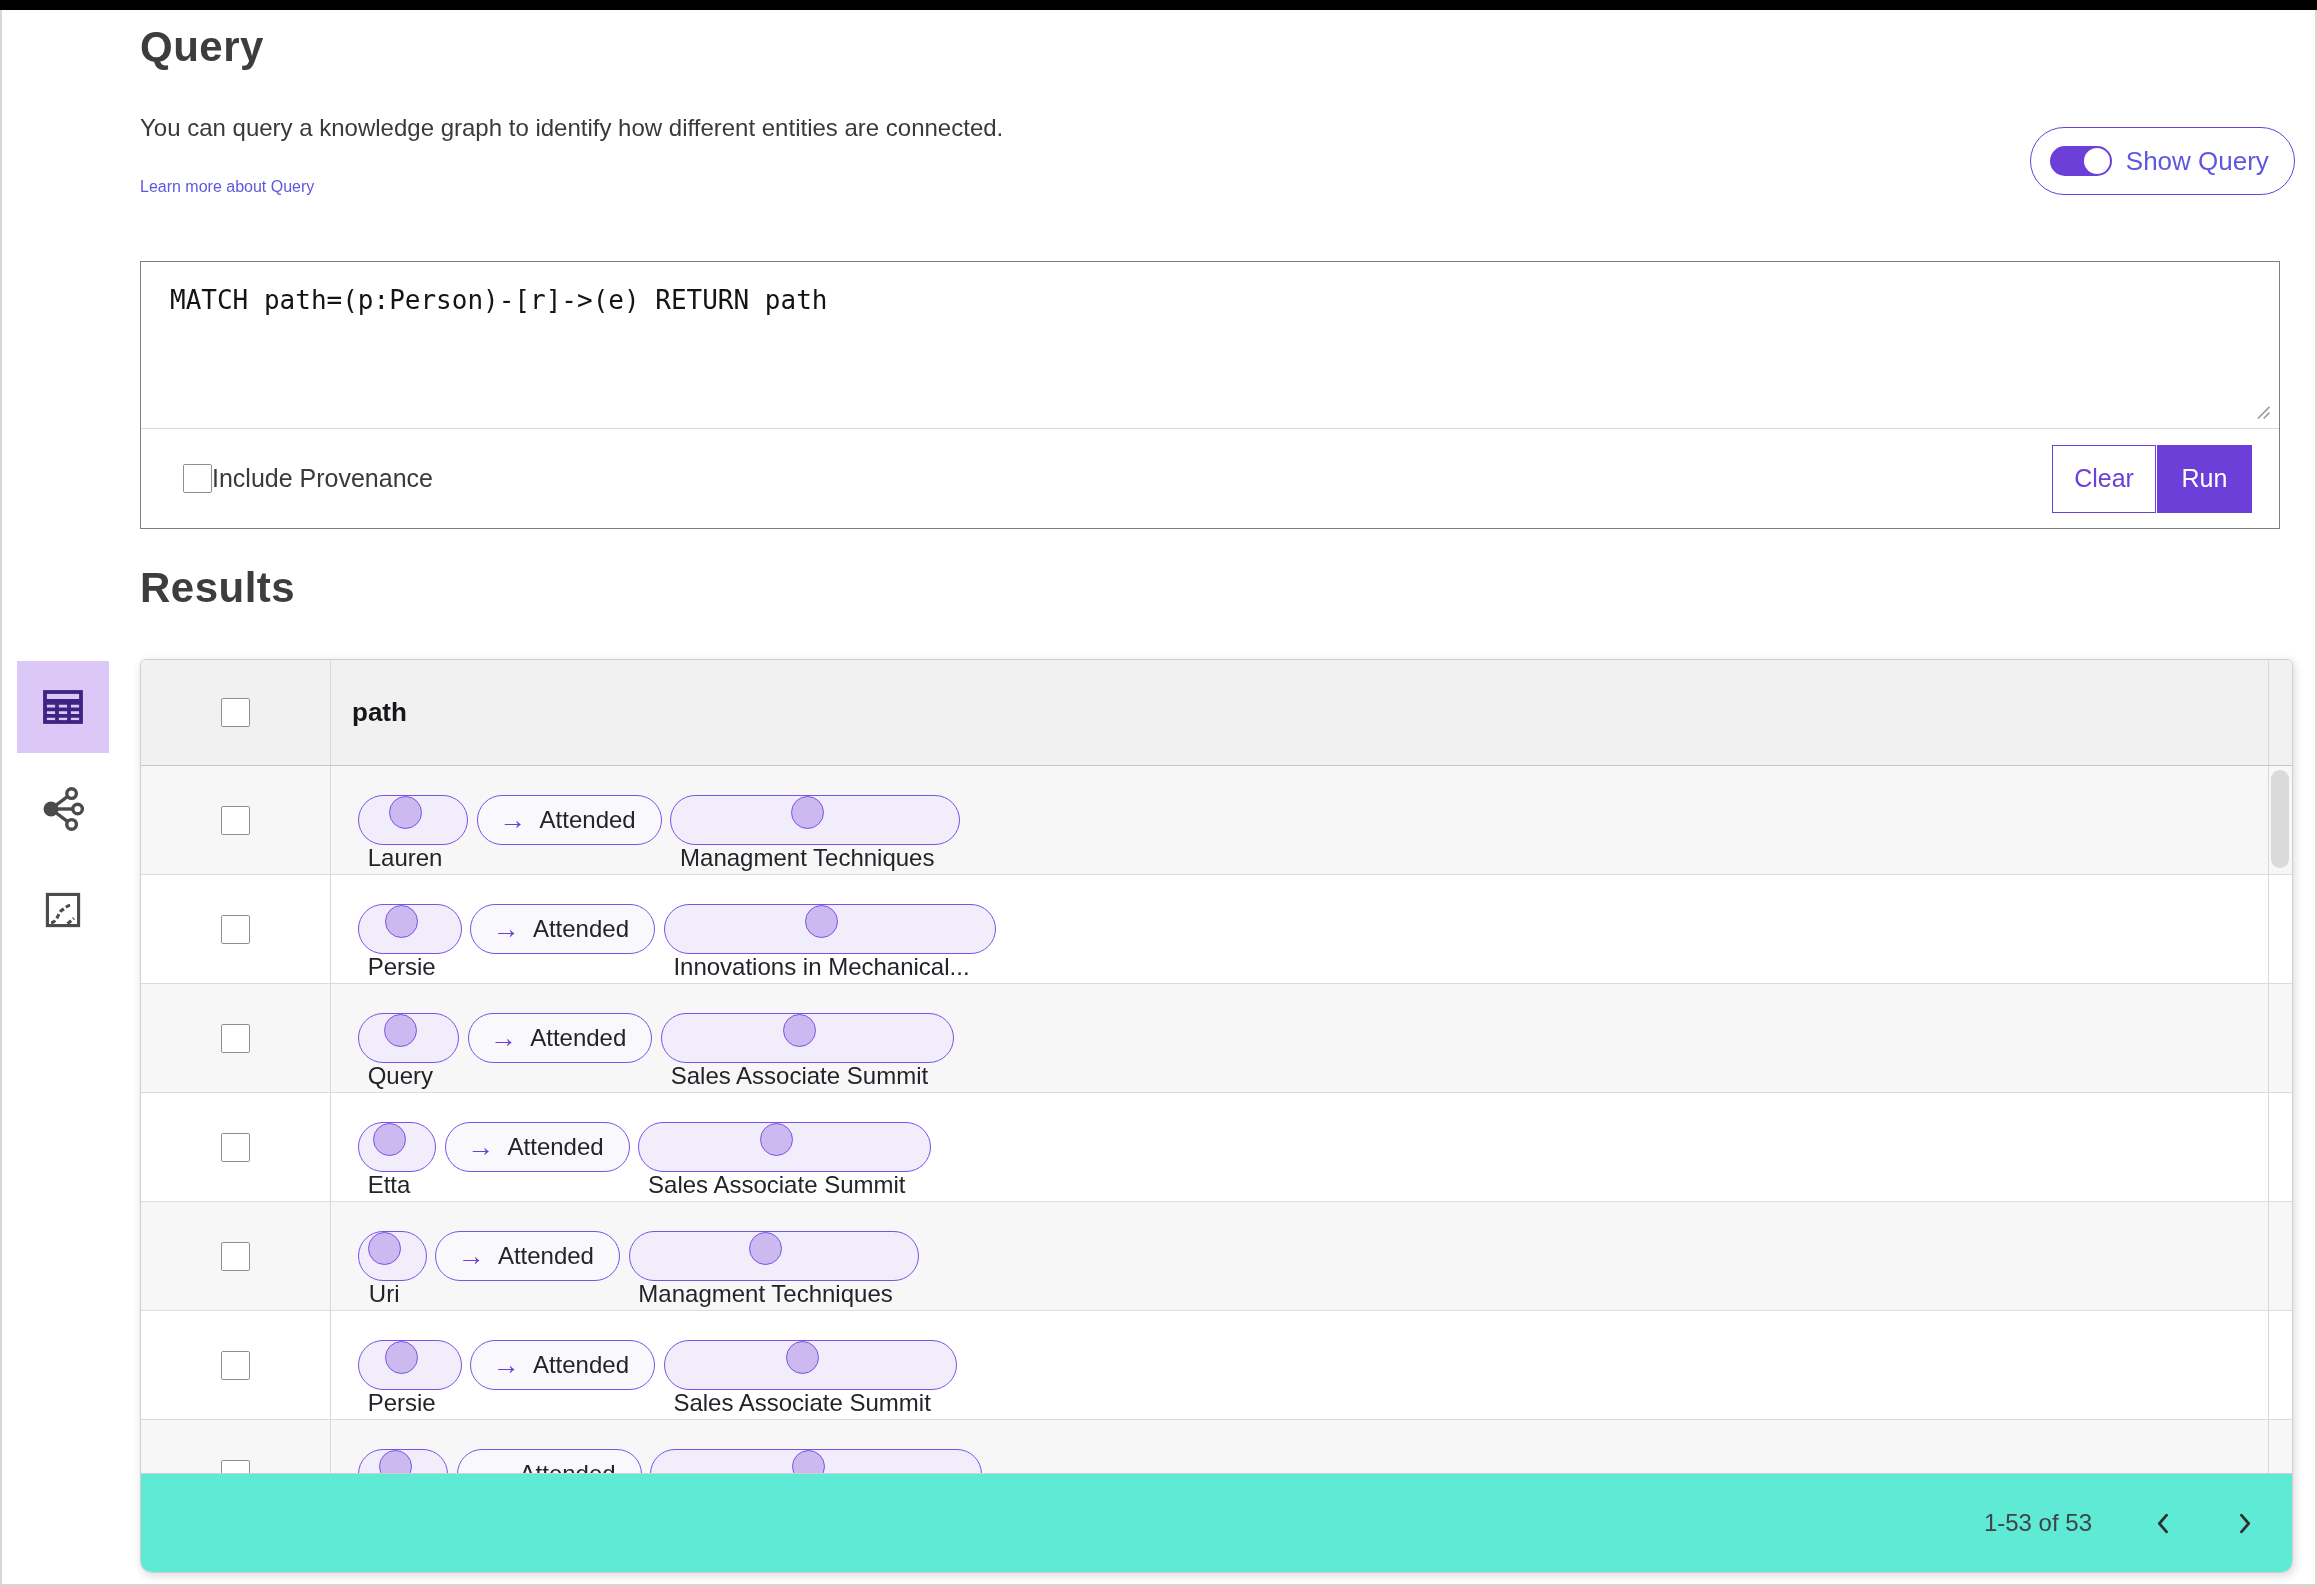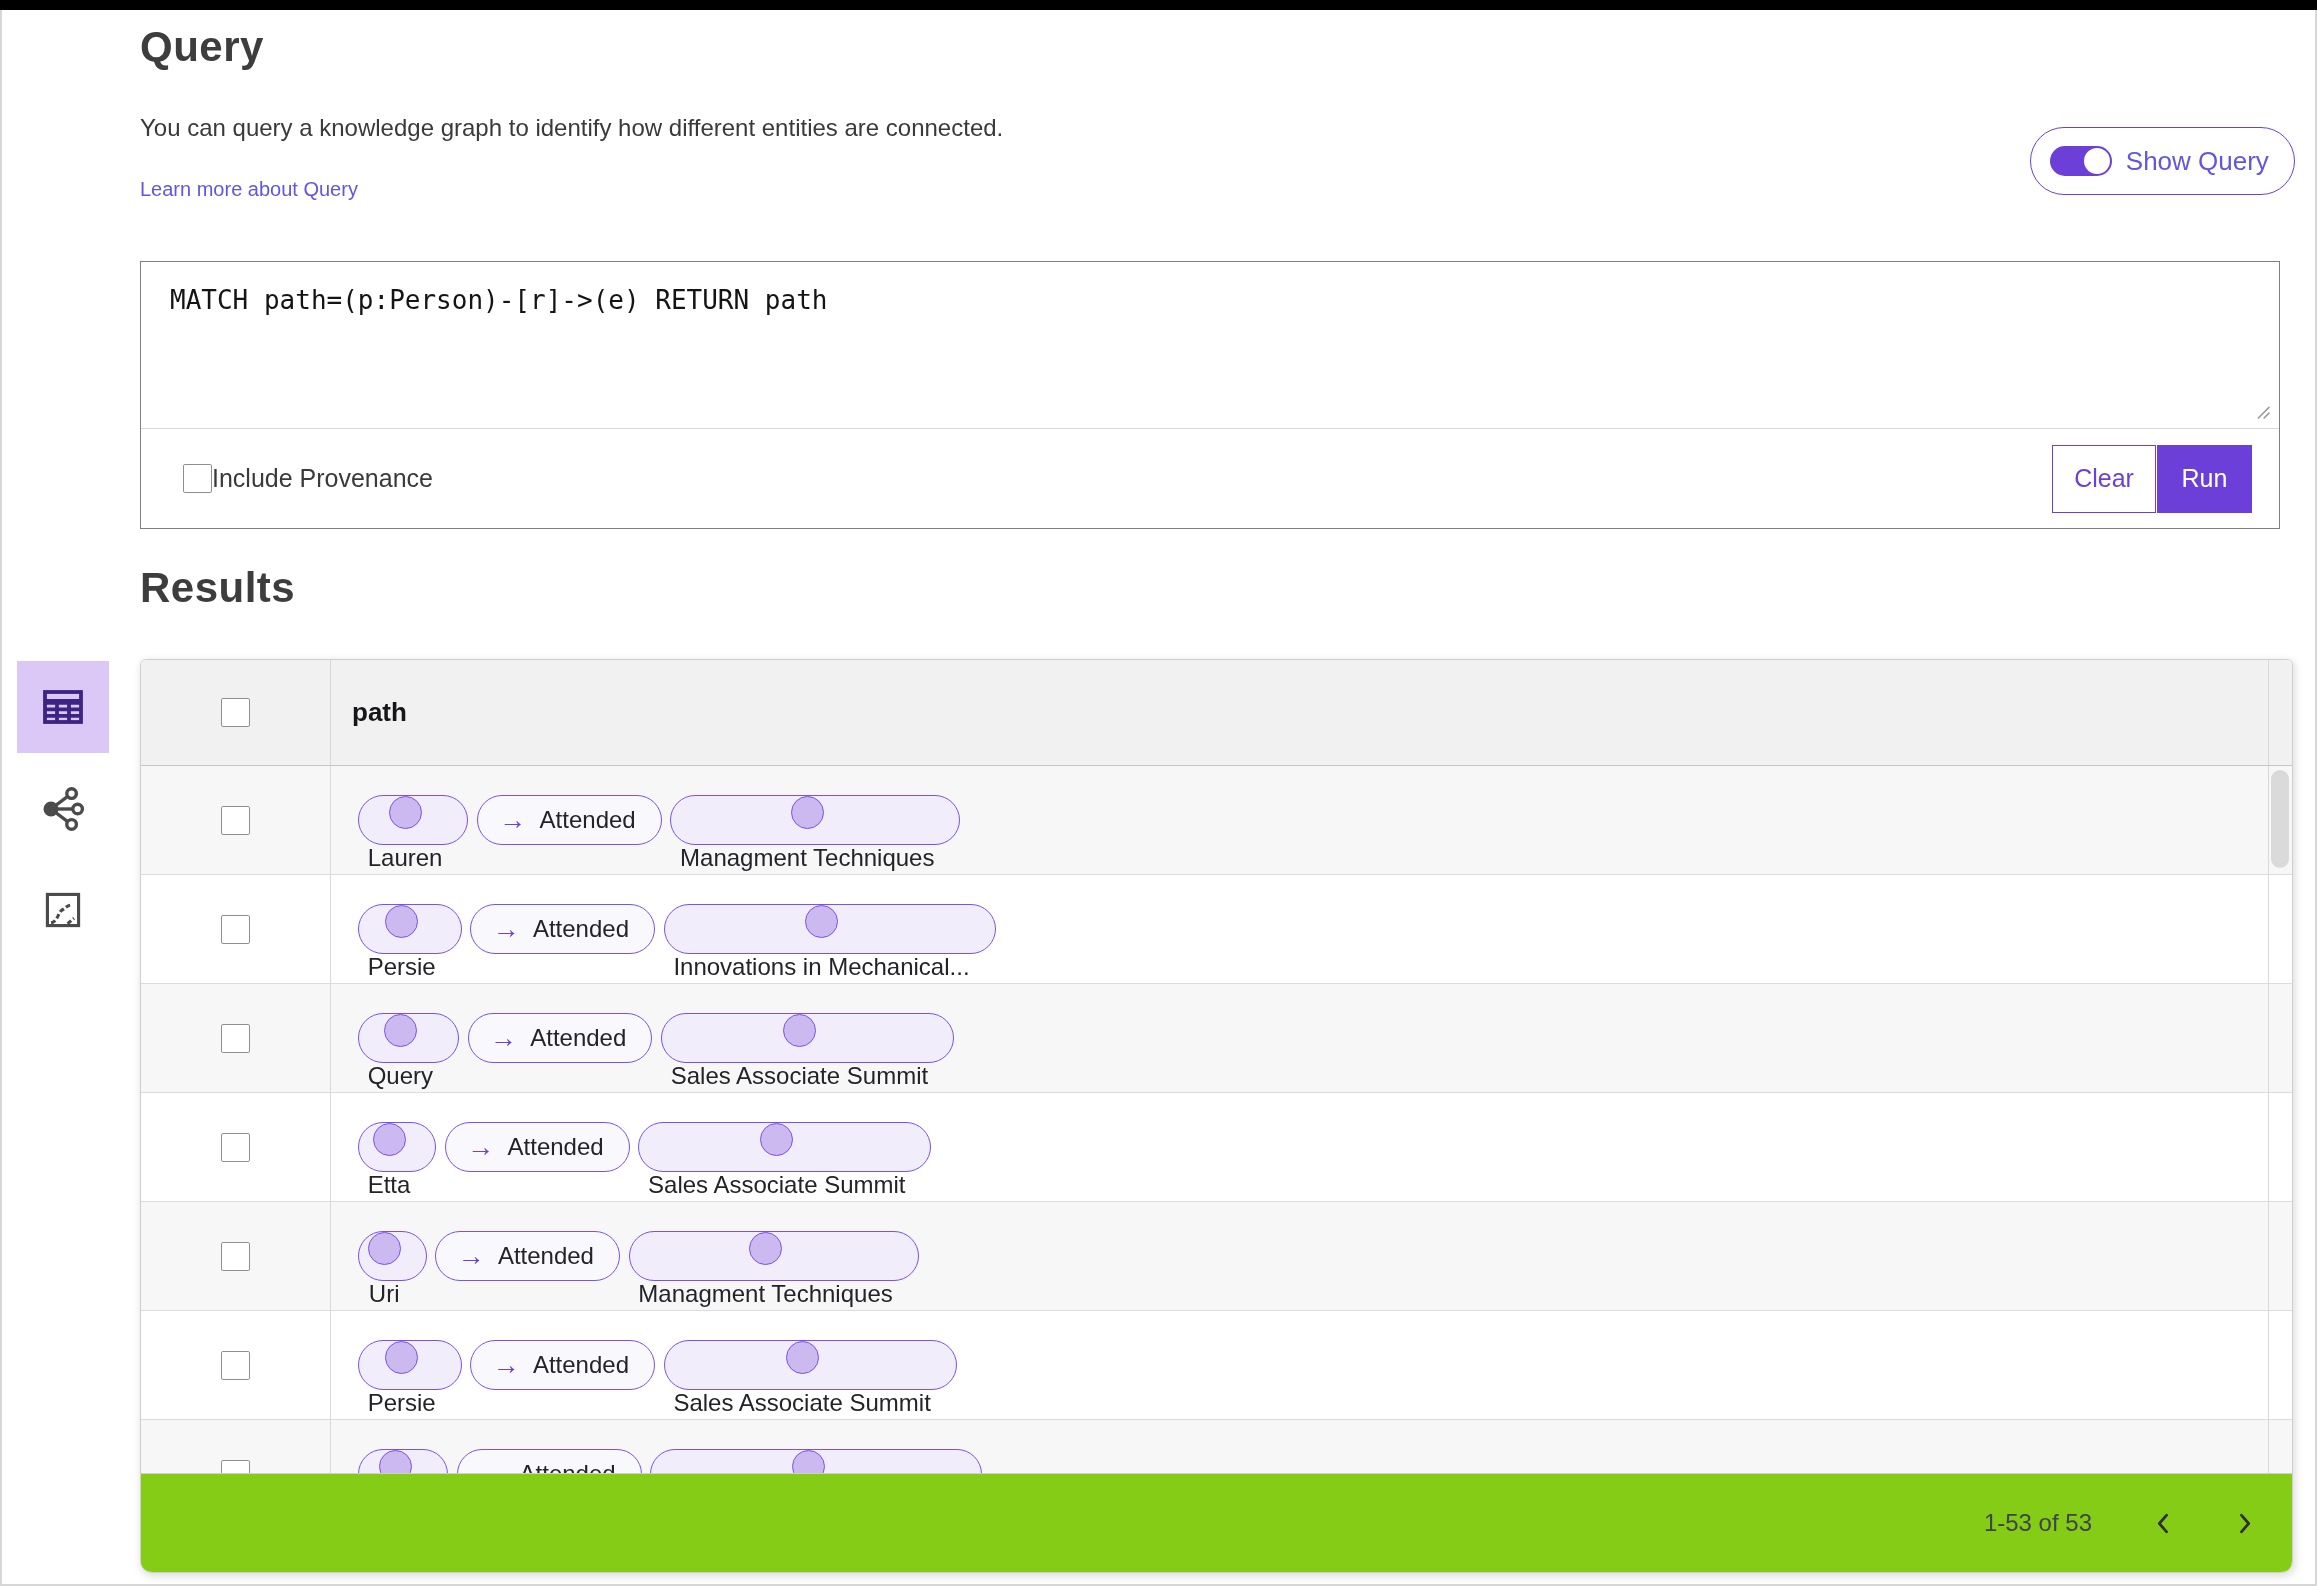--- a/index.html
+++ b/index.html
@@ -11,21 +11,21 @@
     color: #3c3c3c;
     overflow: hidden;
     box-shadow: inset 0 0 0 1.9px #d6d6d6;
   }
   .topbar { position:absolute; left:0; top:0; width:2317px; height:9.7px; background:#000; }
 
   
   .page-title { position:absolute; left:140px; font-size:42px; font-weight:700; color:#3d3d3d; letter-spacing:0.5px; }
   #query-title { top:23px; }
   .description { position:absolute; left:140px; top:114px; font-size:24px; color:#3a3a3a; }
-  .learn-link { position:absolute; left:140px; top:178px; font-size:20px; color:var(--link,#6156e0); cursor:pointer; }
+  .learn-link { position:absolute; left:140px; top:178px; font-size:16px; color:var(--link,#6156e0); cursor:pointer; }
 
   .show-query {
     position:absolute; left:2030px; top:127px; height:68px;
     display:inline-flex; align-items:center; gap:13.5px;
     padding:0 25px 0 19.3px; border:1.9px solid var(--primary,#6c3fd8);
     border-radius:35px; background:#fff; cursor:pointer;
   }
   .toggle-track { position:relative; width:62px; height:30px; border-radius:15.4px; background:var(--primary,#6c3fd8); }
   .toggle-knob { position:absolute; right:1.9px; top:1.9px; width:26px; height:26px; border-radius:50%; background:#fff; }
   .show-query-label { font-size:26px; color:var(--link,#6156e0); }
@@ -86,21 +86,21 @@
   .pill-node { background:var(--nodebg,#f1edfb); padding:0 25px 0 8.7px; gap:14.5px;flex-direction:column; }
   .pill-edge { background:var(--edgebg,#f9f8fd); padding:0 25px 0 21px; gap:13.5px; }
   .dot { width:33px; height:33px; border-radius:50%; background:var(--circlefill,#cbb9f0);
          border:1.9px solid var(--pillborder,#7a52e8); flex:none; }
   .arrow { color:var(--primary,#6c3fd8); font-size:27px; line-height:1; }
   .pill-label { font-size:24px; color:#232329; white-space:nowrap; }
 
   .scroll-thumb { position:absolute; right:2.9px; top:110px; width:18.3px; height:98px; border-radius:9.7px; background:#dadada; cursor:pointer; }
 
   .results-footer {
-    height:99px; border-top:1px solid #cfcfcf; background:#84cc16; flex:none;
+    height:99px; border-top:1px solid #cfcfcf; background:#5eead4; flex:none;
     display:flex; align-items:center; justify-content:flex-end; padding-right:25px;
   }
   .range-label { font-size:24px; color:#3f444b; margin-right:48px; }
   .page-btn { width:46px; height:46px; display:flex; align-items:center; justify-content:center;
               background:transparent; border:none; cursor:pointer; }
   .page-btn.prev { margin-right:35px; }
 </style>
 </head>
 <body>
 

